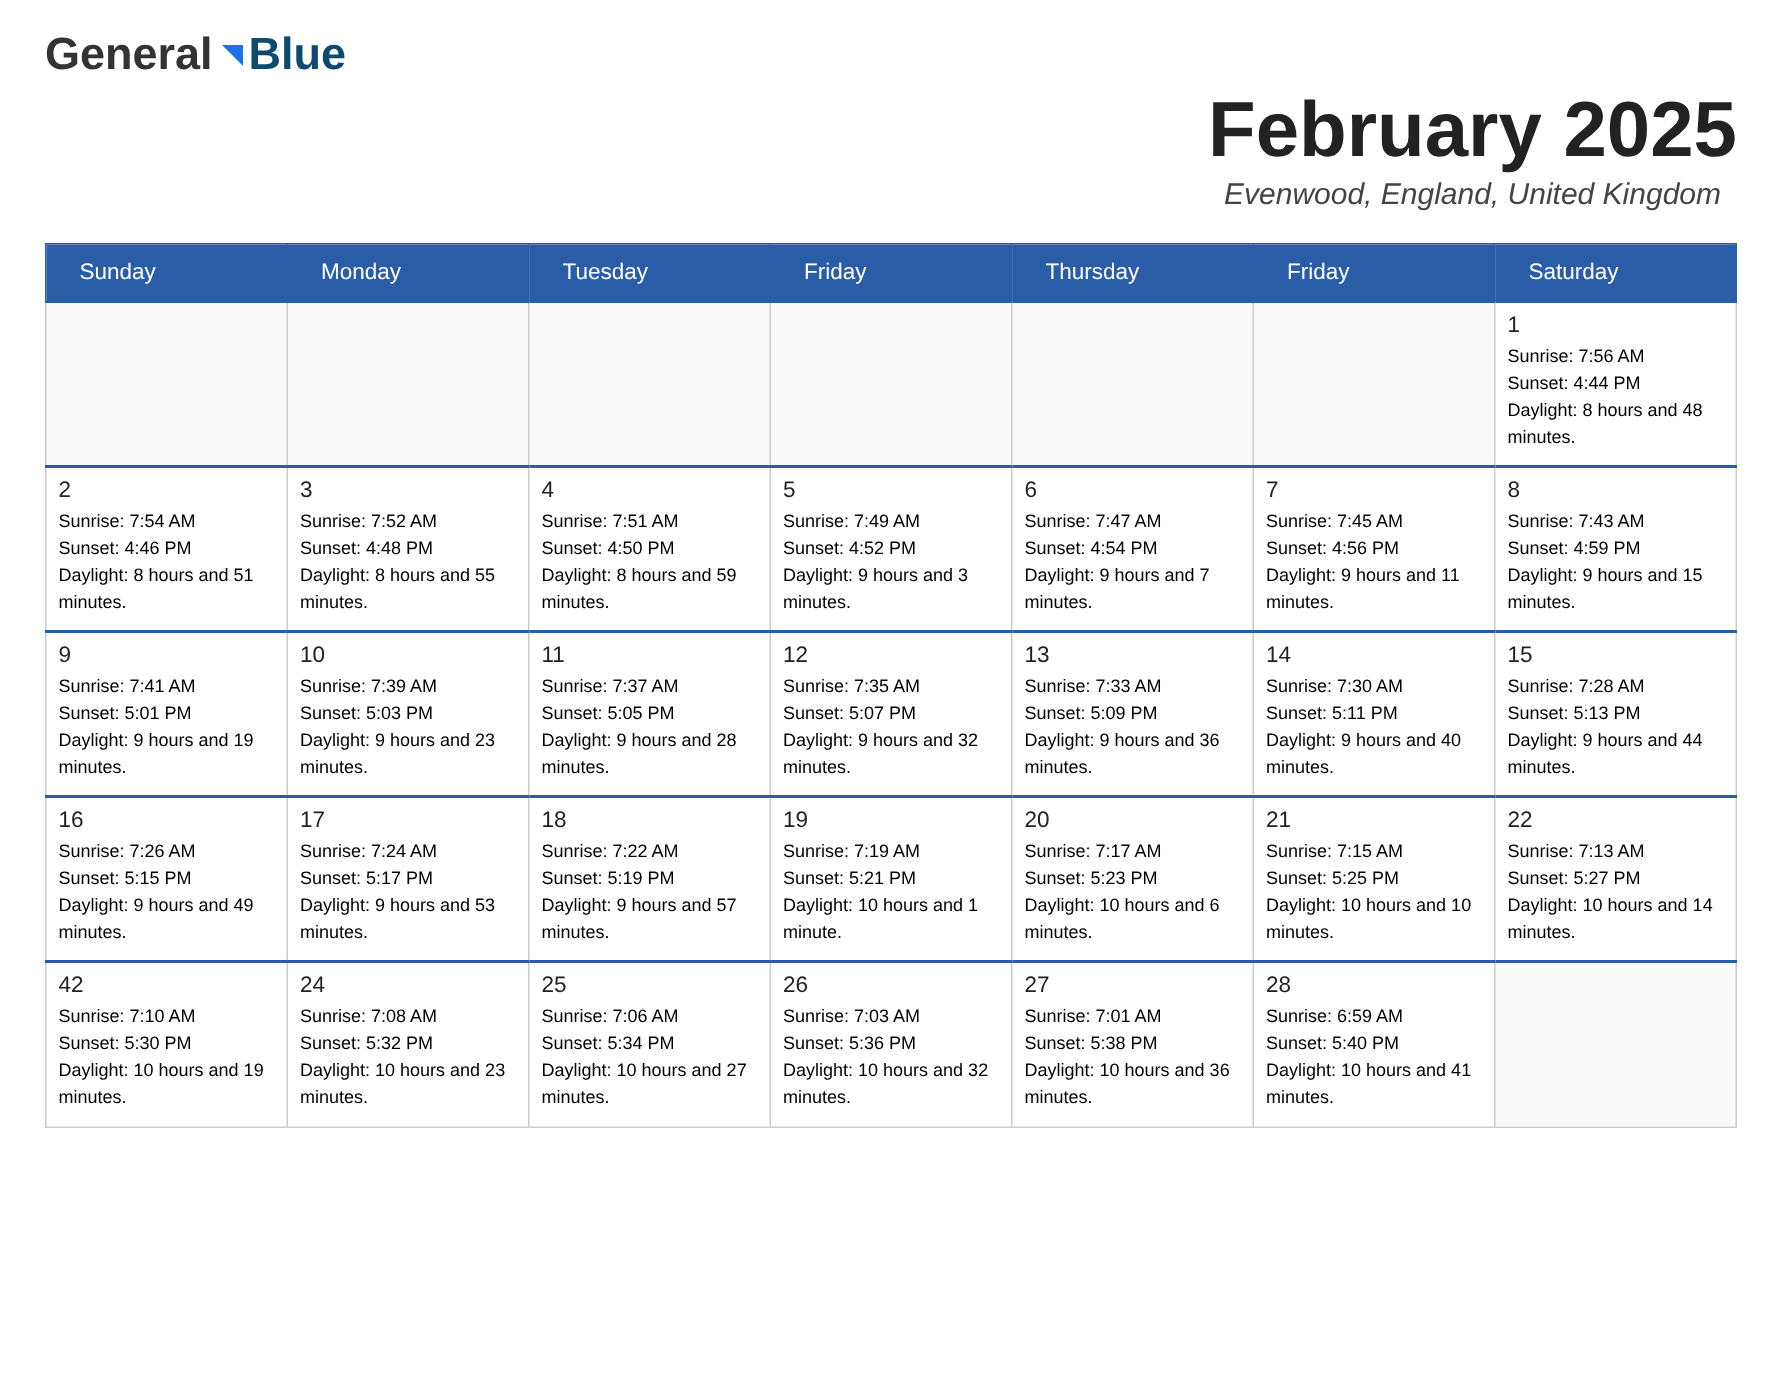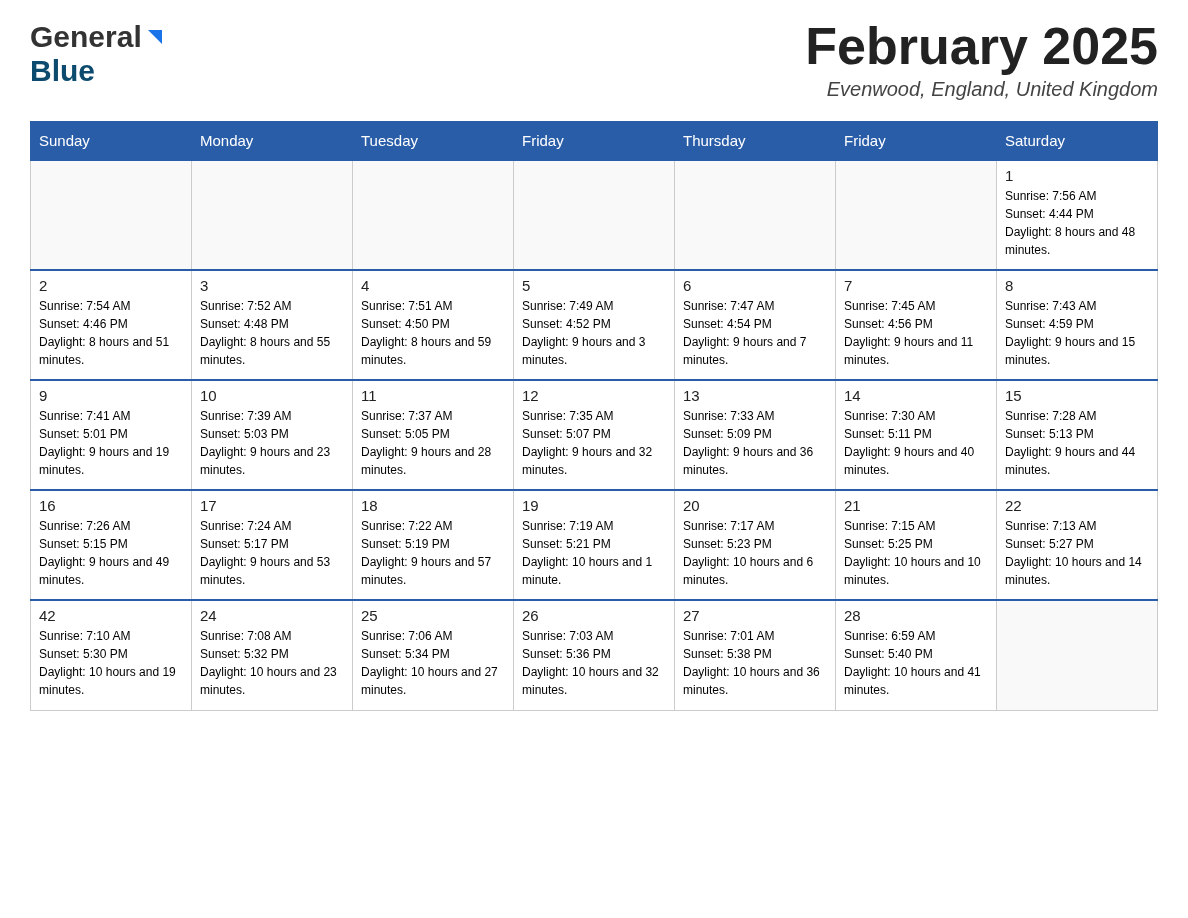--- a/index.html
+++ b/index.html
@@ -10,25 +10,26 @@
       color: #333;
     }
     .header {
       display: flex;
       justify-content: space-between;
       align-items: flex-start;
       margin-bottom: 20px;
     }
     .logo {
       display: flex;
-      flex-direction: column;
-      align-items: flex-start;
+      flex-direction: row;
+      align-items: flex-end;
     }
     .title-section {
-      text-align: right;
+      text-align: center;
+      margin-top: 41px;
     }
     .month-title {
       font-size: 52px;
       font-weight: bold;
       color: #222;
       line-height: 1;
     }
     .location {
       font-size: 20px;
       color: #444;
@@ -38,21 +39,21 @@
     .calendar {
       width: 100%;
       border-collapse: collapse;
       table-layout: fixed;
     }
     .calendar thead th {
       background: #2a5da8;
       color: #fff;
       font-size: 15px;
       font-weight: normal;
-      padding: 10px 8px;
+      padding: 10px 22px;
       text-align: left;
       border: 1px solid #2a5da8;
     }
     .calendar tbody td {
       vertical-align: top;
       border: 1px solid #ccc;
       padding: 6px 8px;
       font-size: 12.5px;
       color: #333;
       height: 110px;

